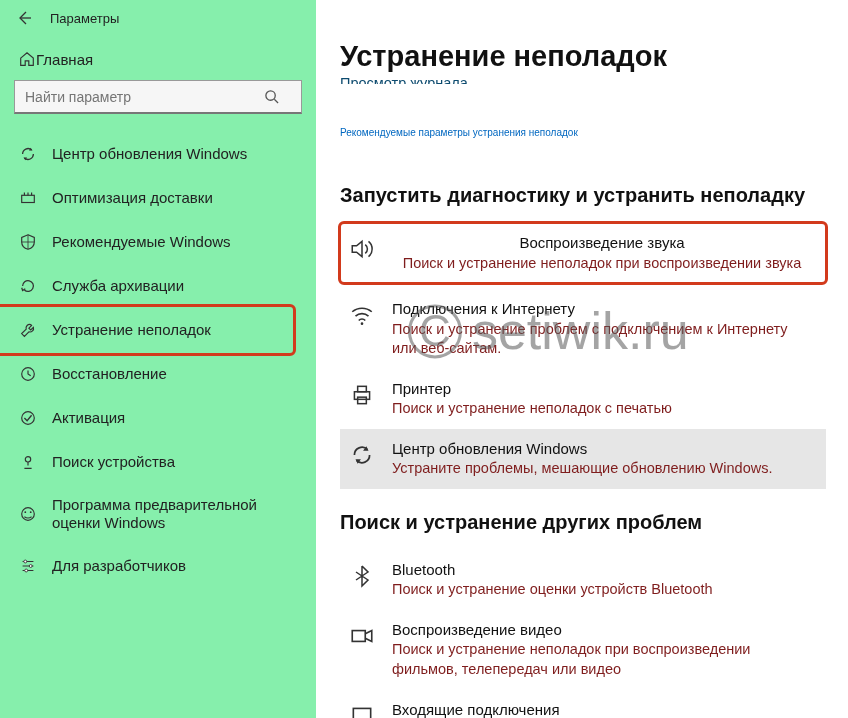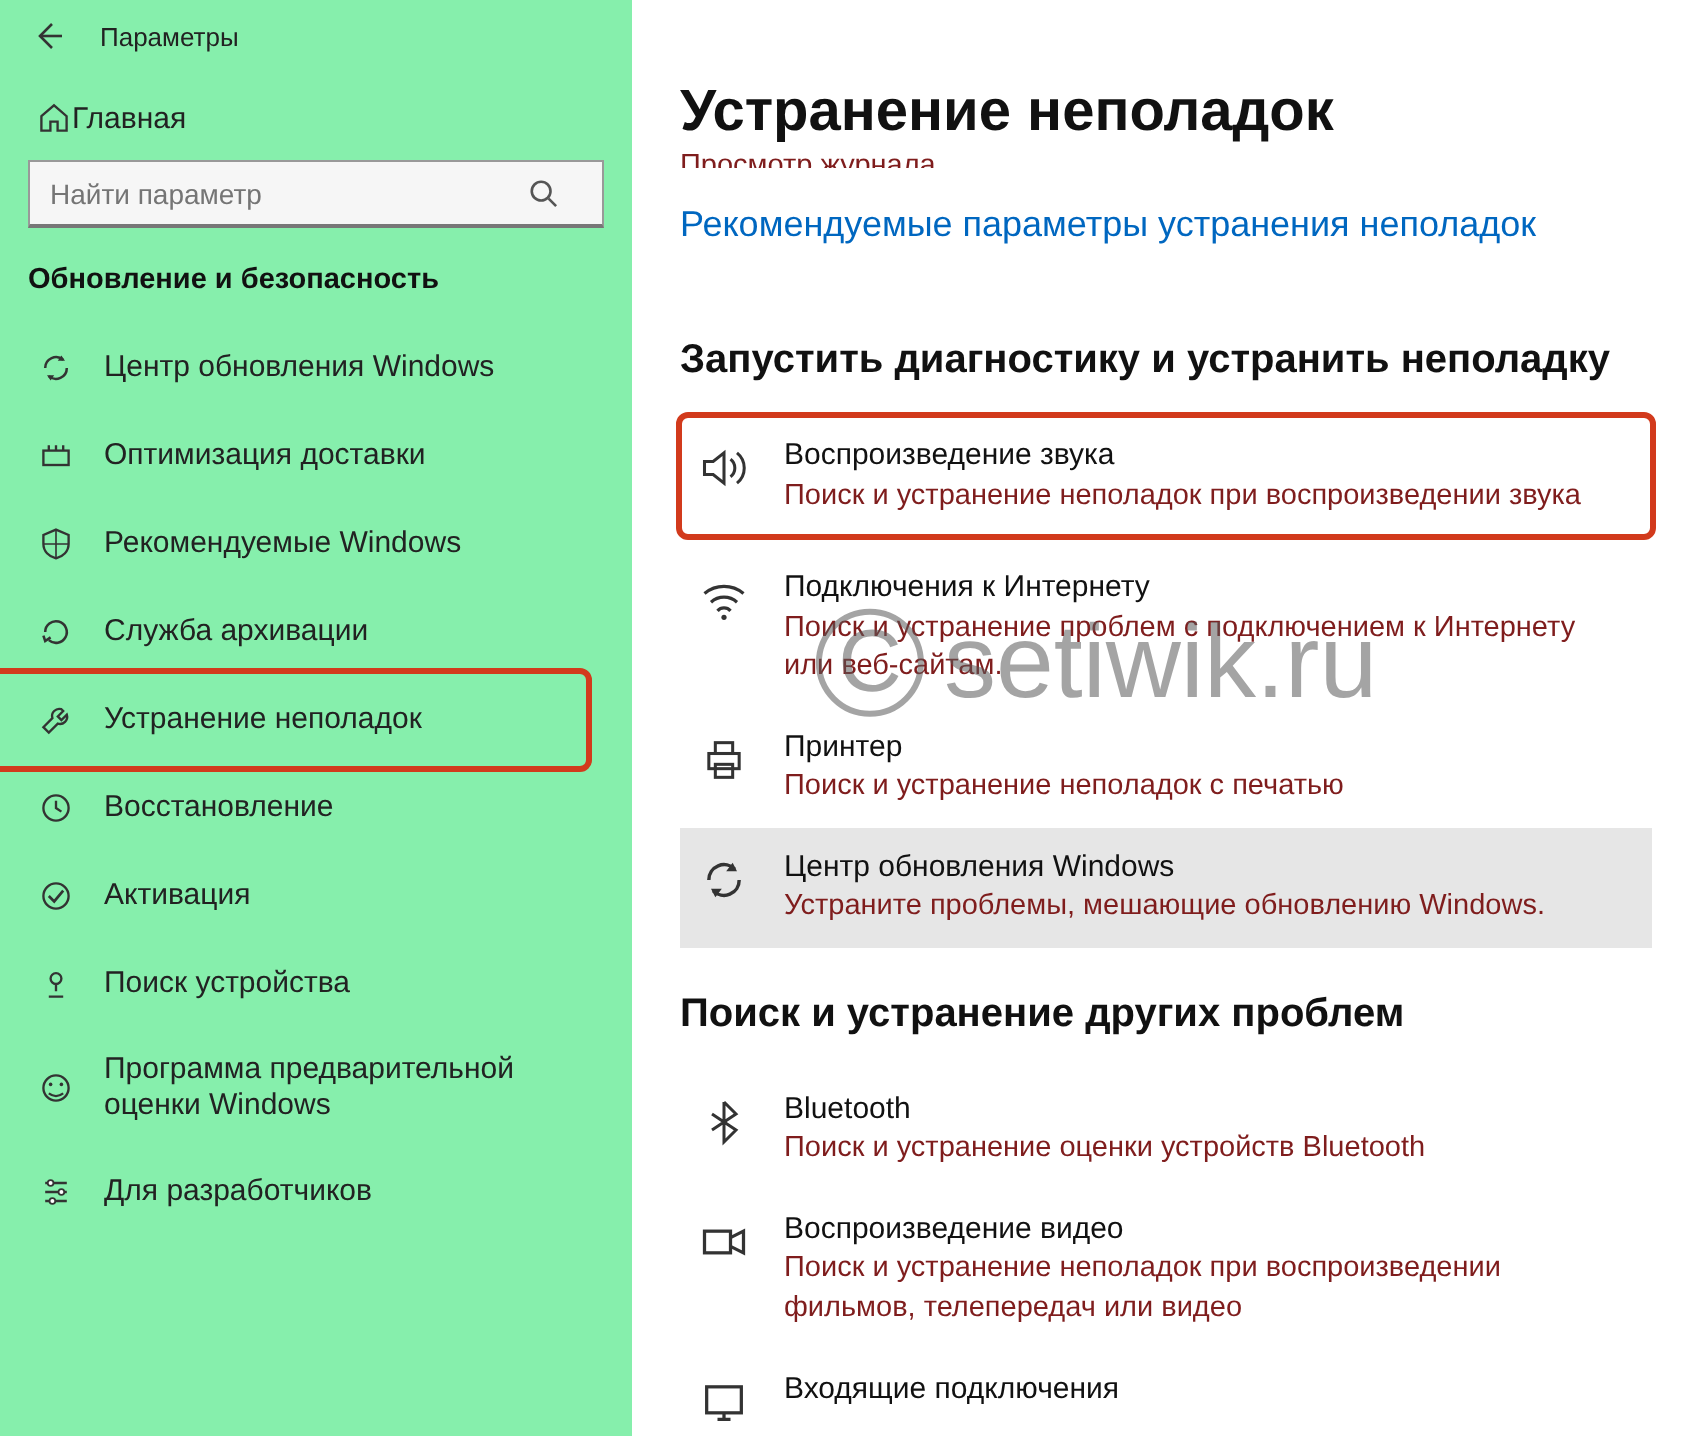--- a/index.html
+++ b/index.html
@@ -26,34 +26,34 @@
 .navlist { display: flex; flex-direction: column; }
 .navitem { display: flex; align-items: center; gap: 14px; padding: 12px 18px; font-size: 15px; color: #222; cursor: pointer; line-height: 1.2; }
 .navitem .icon { width: 20px; height: 20px; flex-shrink: 0; display: flex; align-items: center; justify-content: center; color: #333; }
 .navitem .txt { flex: 1; }
 .navitem.highlighted { position: relative; }
 .redbox { position: absolute; border: 3px solid #d23a1c; border-radius: 6px; pointer-events: none; }
 
 
 .main { flex: 1; padding: 40px 22px 0 24px; overflow: hidden; position: relative; }
 .page-title { font-size: 29px; font-weight: 600; color: #111; margin-bottom: 0px; }
-.link-cropped { color: #7f1d1d; font-size: 14.5px; margin-top: -6px; margin-bottom: 2px; position: relative; top: -2px; }
+.link-cropped { color: #0c4a6e; font-size: 14.5px; margin-top: -6px; margin-bottom: 22px; position: relative; top: -2px; }
 .link-cropped.half { margin-top: 2px; overflow: hidden; height: 11px; line-height: 20px; }
-.link { color: #0067c0; font-size: 18px; margin-bottom: 24px; display: inline-block; cursor: pointer; }
+.link { color: #0067c0; font-size: 10px; margin-bottom: 24px; display: inline-block; cursor: pointer; }
 
 .subheading { font-size: 20px; font-weight: 600; color: #111; margin: 22px 0 16px 0; }
 
 .tile { display: flex; gap: 16px; padding: 10px 14px 10px 8px; align-items: flex-start; cursor: pointer; }
 .tile .ticon { width: 28px; height: 28px; flex-shrink: 0; display: flex; align-items: center; justify-content: center; color: #333; margin-top: 2px; }
 .tile .tbody { flex: 1; }
 .tile .ttitle { font-size: 15px; color: #111; line-height: 1.3; }
 .tile .tdesc { font-size: 14.5px; color: #7f1d1d; line-height: 1.35; margin-top: 1px; }
 .tile.selected { background: #e6e6e6; }
 
-.tile-wrap { position: relative; margin-bottom: 6px; }
+.tile-wrap { position: relative; margin-bottom: 6px; text-align: center; }
 .tile-redbox { position: absolute; inset: -2px; border: 3px solid #d23a1c; border-radius: 6px; pointer-events: none; }
 
 .watermark { position: absolute; left: 50%; top: 50%; transform: translate(-62%, -96%); font-size: 52px; color: rgba(90,90,90,0.55); pointer-events: none; display: flex; align-items: center; gap: 10px; font-family: Georgia, serif; }
 .watermark .c { font-size: 44px; border: 3px solid rgba(90,90,90,0.55); border-radius: 50%; width: 54px; height: 54px; display: flex; align-items: center; justify-content: center; }
 
 svg { display: block; }
 </style>
 </head>
 <body>
 
@@ -84,21 +84,20 @@
         <input type="text" placeholder="Найти параметр" style="">
         <span class="sicon">
           <svg width="15" height="15" viewBox="0 0 16 16">
               <circle cx="7" cy="7" r="5" fill="none" stroke="#555" stroke-width="1.4"></circle>
               <path d="M11 11 L15 15" stroke="#555" stroke-width="1.4"></path>
             </svg>
         </span>
       </div>
     </div>
 
-    <div class="section-hdr">Обновление и безопасность</div>
 
     <div class="navlist">
 
       <div class="navitem">
         <span class="icon">
           <svg width="18" height="18" viewBox="0 0 20 20">
               <path d="M4 10a6 6 0 0 1 10-4.5M16 10a6 6 0 0 1-10 4.5" fill="none" stroke="#333" stroke-width="1.4"></path>
               <path d="M13 3 L15 6 L11 6 Z M7 17 L5 14 L9 14 Z" fill="#333"></path>
             </svg>
         </span>

